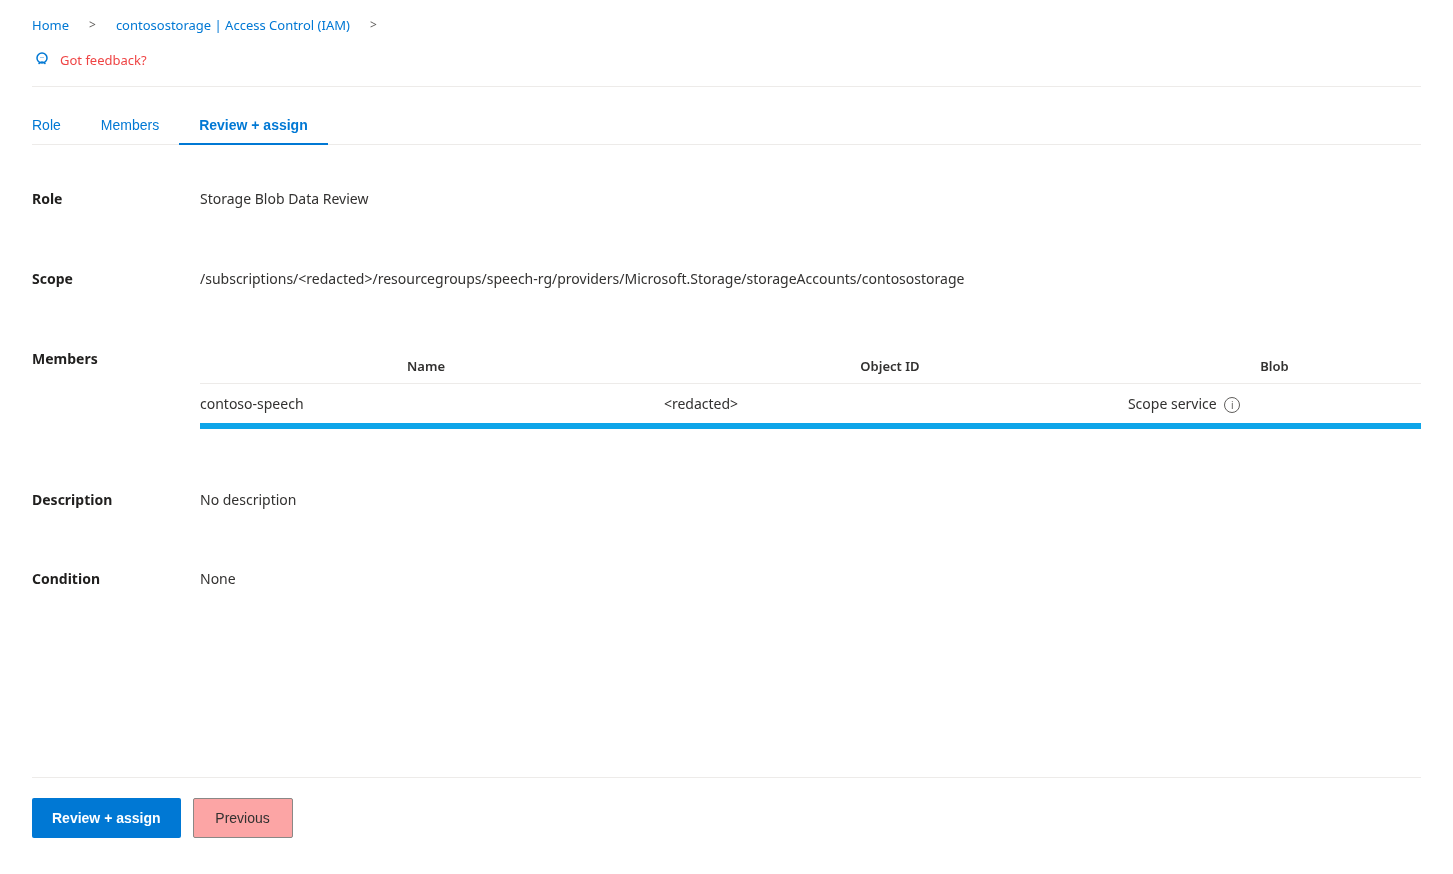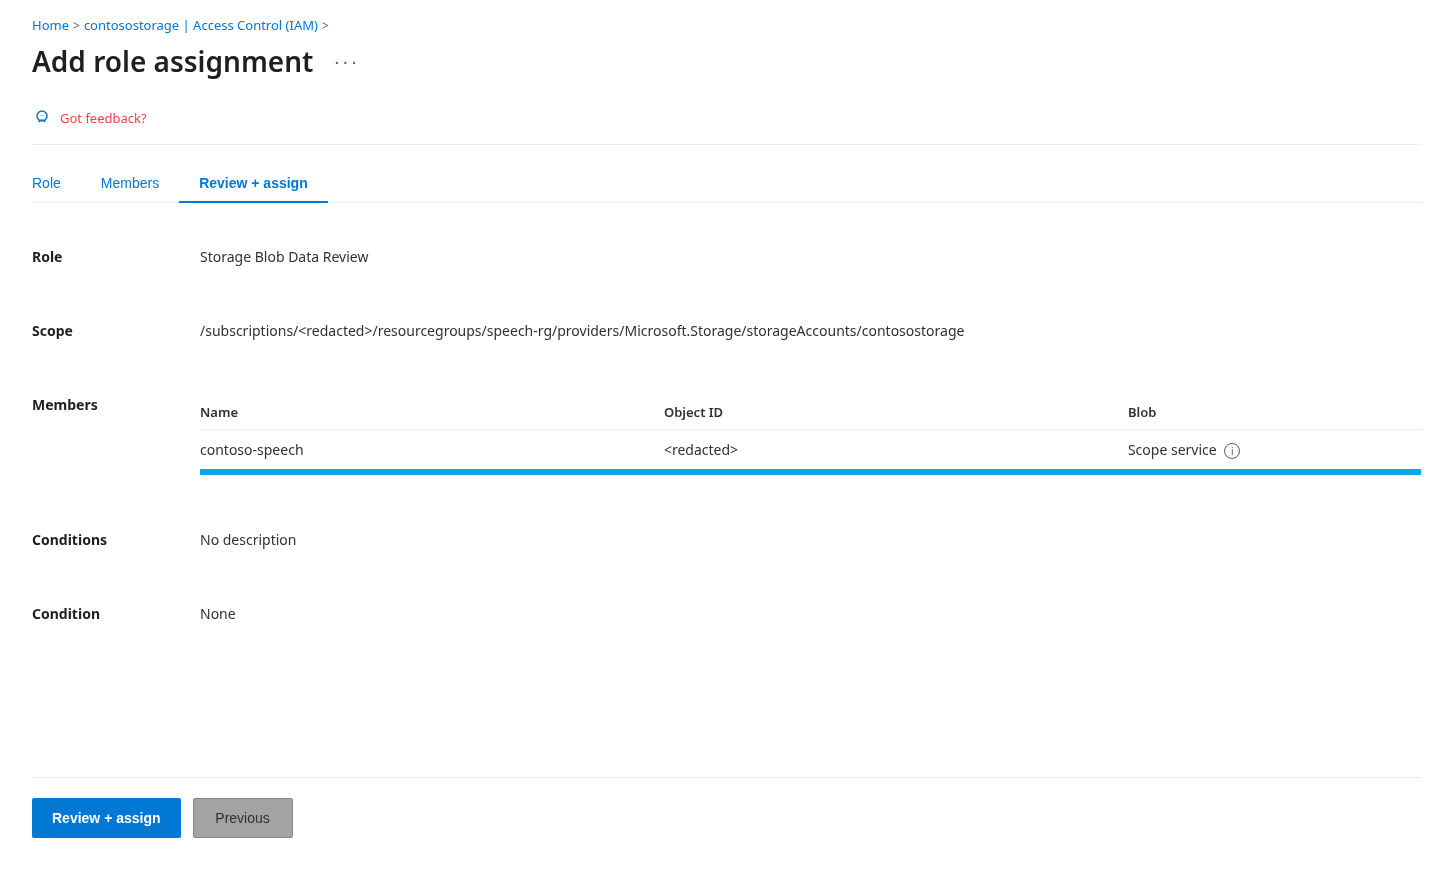--- a/index.html
+++ b/index.html
@@ -12,22 +12,22 @@
     }
     .page-wrapper {
       max-width: 1453px;
       padding: 16px 32px;
       display: flex;
       flex-direction: column;
       min-height: 874px;
     }
     .breadcrumb {
       display: flex;
-      align-items: flex-end;
-      gap: 4px;
+      align-items: flex-start;
+      gap: 20px;
       color: #0078d4;
       font-size: 13px;
       margin-bottom: 8px;
     }
     .breadcrumb span {
       color: #605e5c;
       font-size: 12px;
     }
     .breadcrumb a {
       color: #0078d4;
@@ -119,21 +119,21 @@
       color: #323130;
       padding: 16px 0 16px 8px;
       align-self: start;
     }
     .members-table {
       width: 100%;
       border-collapse: collapse;
       margin-top: 0;
     }
     .members-table th {
-      text-align: left;
+      text-align: center;
       font-weight: 600;
       font-size: 13px;
       color: #323130;
       padding: 8px 12px 8px 0;
       border-bottom: 1px solid #edebe9;
     }
     .members-table td {
       padding: 10px 12px 10px 0;
       font-size: 14px;
       color: #323130;
@@ -174,21 +174,21 @@
       border: none;
       padding: 8px 20px;
       font-size: 14px;
       font-weight: 600;
       cursor: pointer;
       border-radius: 2px;
       min-width: 140px;
       height: 40px;
     }
     .btn-secondary {
-      background: #a3a3a3;
+      background: #fca5a5;
       color: #323130;
       border: 1px solid #8a8886;
       padding: 8px 20px;
       font-size: 14px;
       cursor: pointer;
       border-radius: 2px;
       min-width: 100px;
       height: 40px;
     }
     .spacer { flex: 1; }
@@ -198,24 +198,20 @@
 
 <div class="page-wrapper">
 
   <div class="breadcrumb">
     <a href="#">Home</a>
     <span>&gt;</span>
     <a href="#">contosostorage | Access Control (IAM)</a>
     <span>&gt;</span>
   </div>
 
-  <div class="page-header">
-    <h1 class="page-title">Add role assignment</h1>
-    <button class="more-btn">···</button>
-  </div>
 
   <div class="feedback-bar">
     <svg class="feedback-icon" viewBox="0 0 20 20" fill="none" xmlns="http://www.w3.org/2000/svg">
       <circle cx="10" cy="8" r="5" stroke="#0078d4" stroke-width="1.5"></circle>
       <path d="M7 13.5c0 0 1-1.5 3-1.5s3 1.5 3 1.5" stroke="#0078d4" stroke-width="1.5" stroke-linecap="round"></path>
       <path d="M8.5 7.5a.5.5 0 1 0 1 0 .5.5 0 0 0-1 0" fill="#0078d4"></path>
       <path d="M10.5 7.5a.5.5 0 1 0 1 0 .5.5 0 0 0-1 0" fill="#0078d4"></path>
     </svg>
     <span>Got feedback?</span>
   </div>
@@ -259,21 +255,21 @@
                 <span>Scope service</span>
                 <span class="info-icon">i</span>
               </td>
             </tr>
           </tbody>
         </table>
       </div>
     </div>
 
     <div class="field-row">
-      <div class="field-label">Conditions</div>
+      <div class="field-label">Description</div>
       <div class="field-value">No description</div>
     </div>
 
     <div class="field-row">
       <div class="field-label">Condition</div>
       <div class="field-value">None</div>
     </div>
 
   </div>
 

